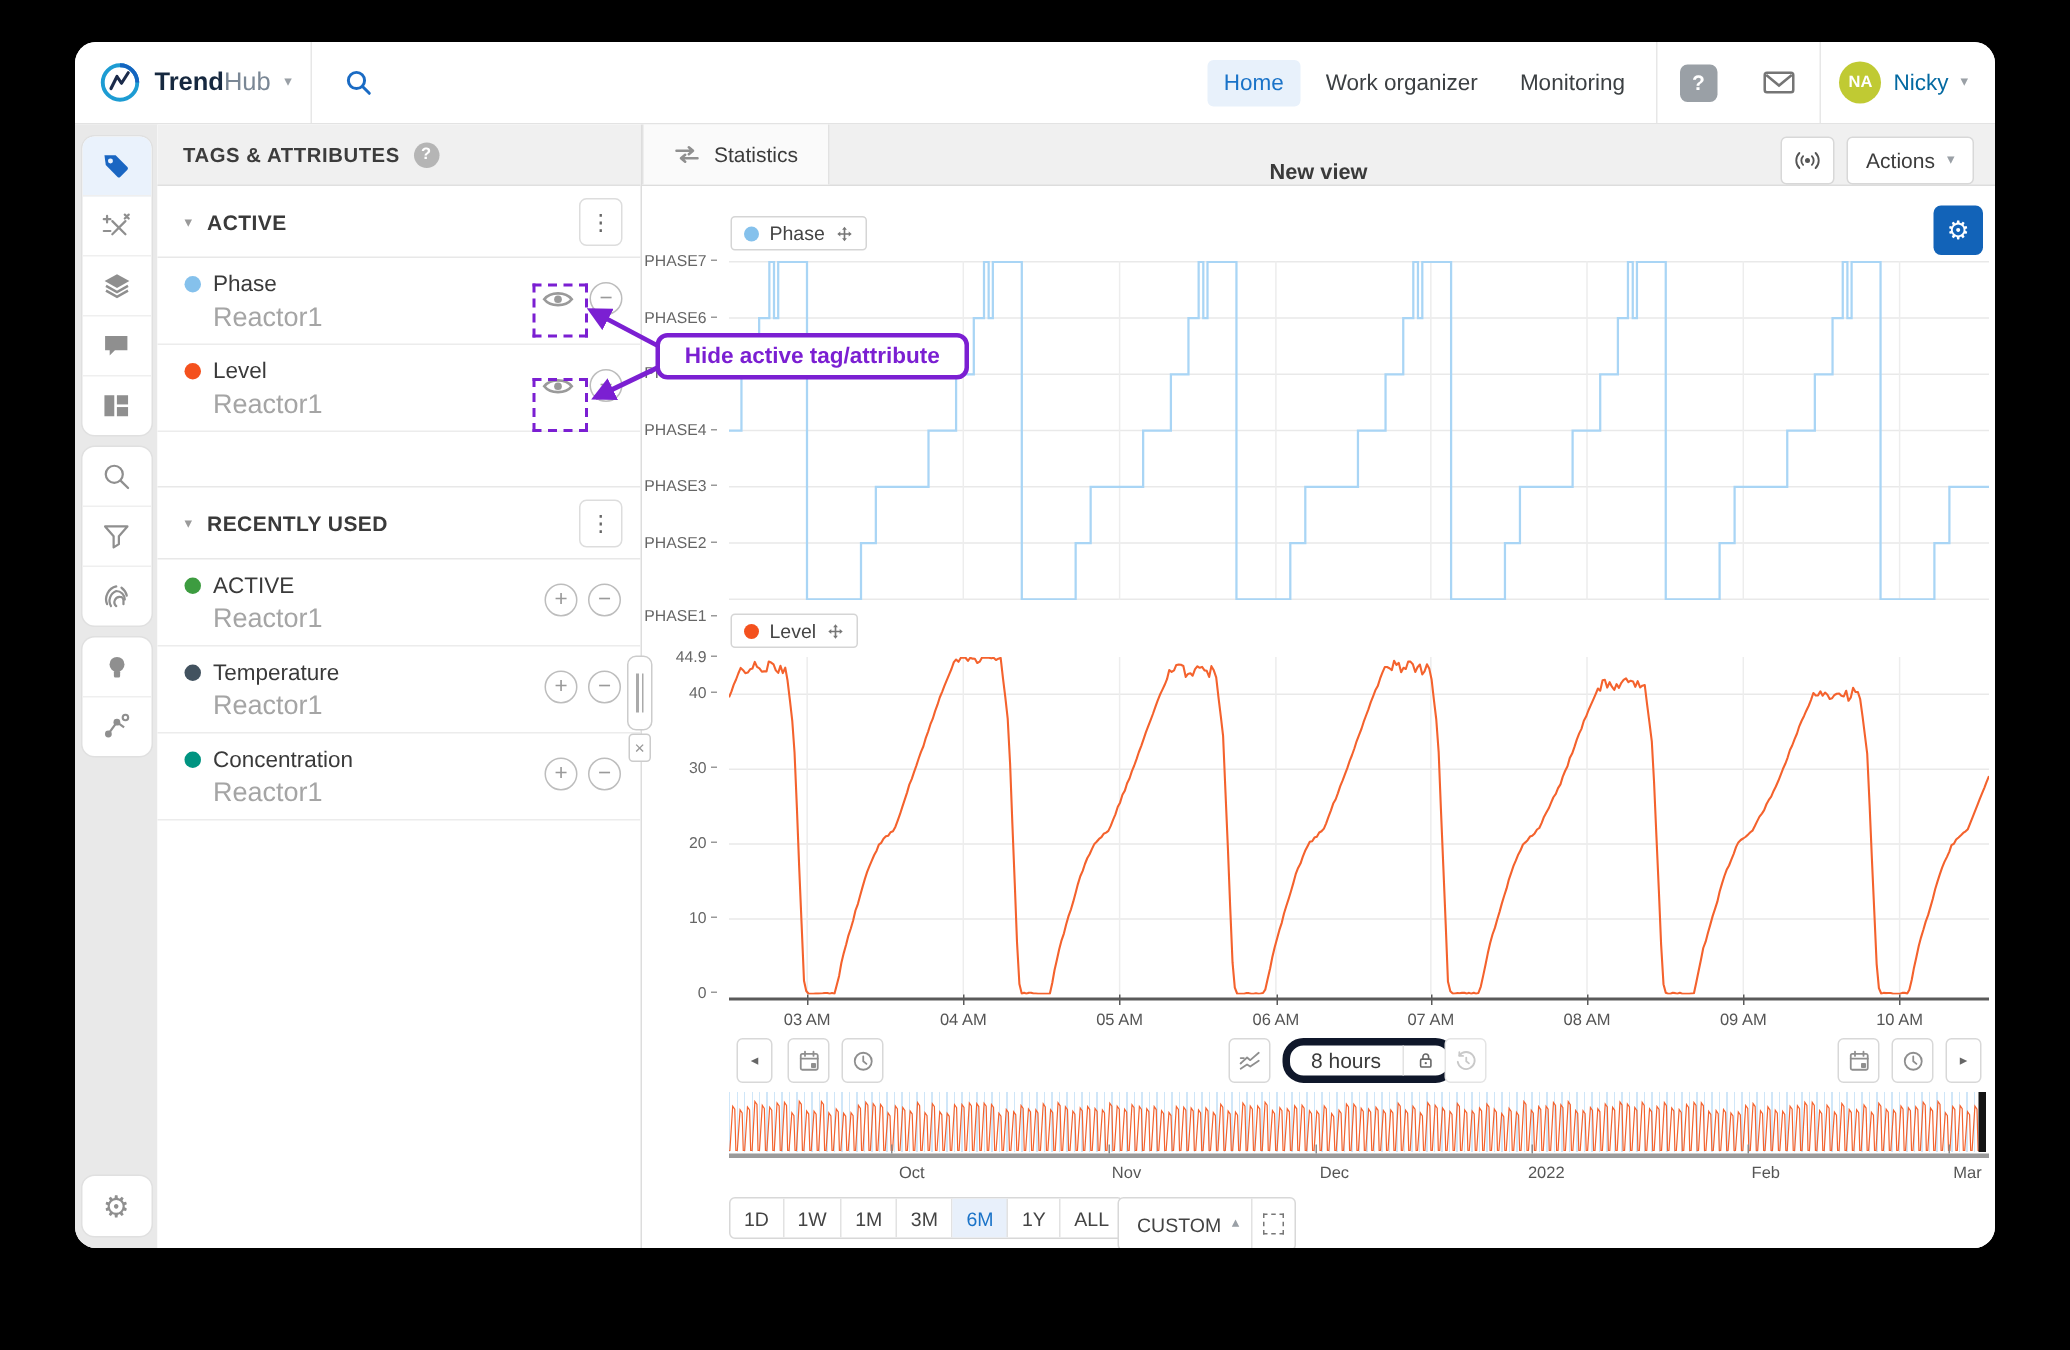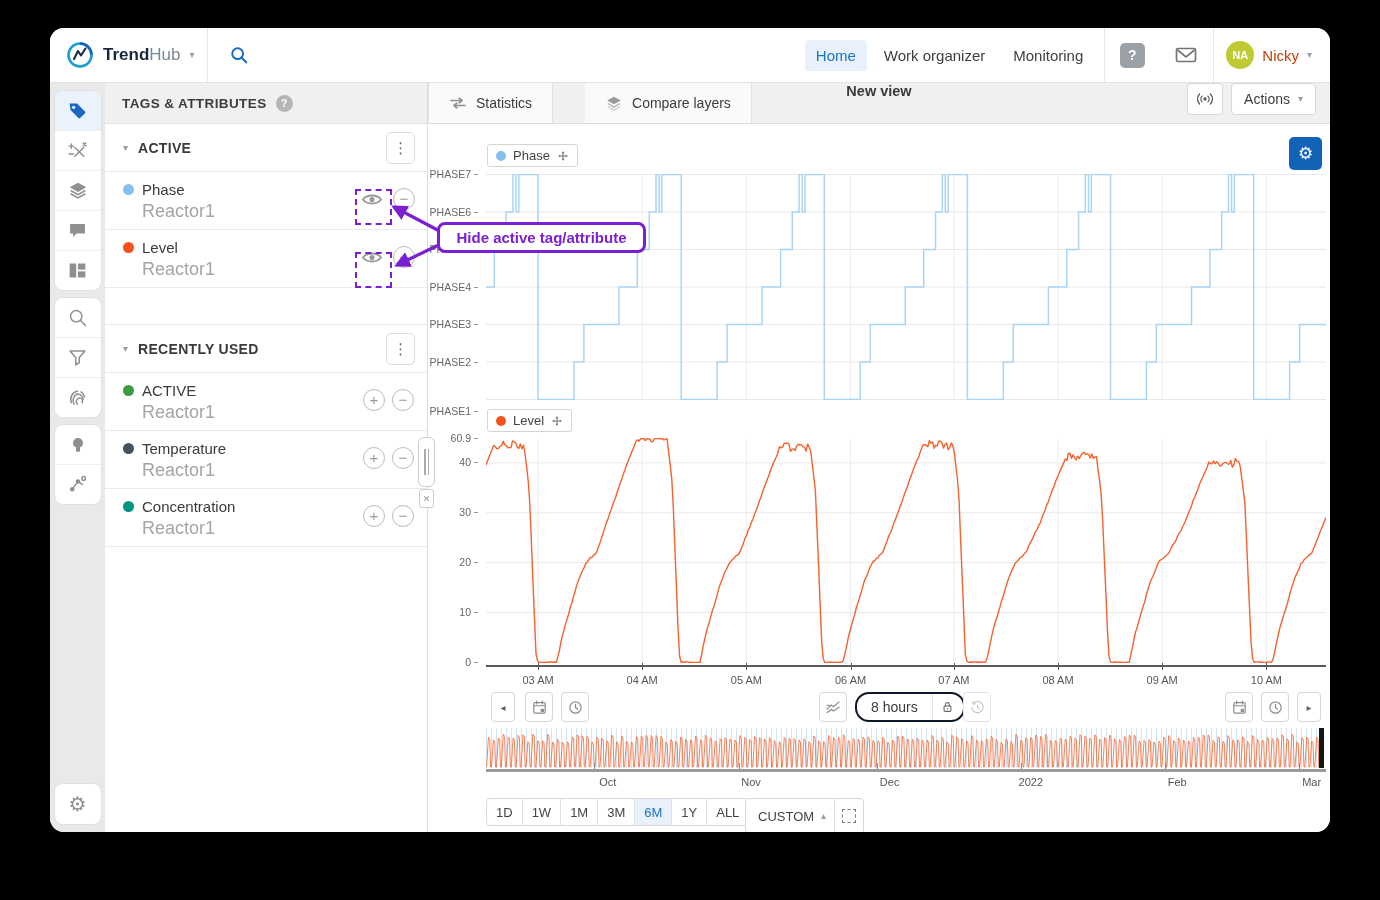--- a/index.html
+++ b/index.html
@@ -17,21 +17,21 @@
   .search-area input::placeholder{color:#1a6bc4;opacity:1;}
   .topnav{display:flex;align-items:center;gap:6px;margin-right:10px;}
   .navitem{font-size:15px;color:#3c4043;padding:7px 11px;border-radius:4px;cursor:pointer;white-space:nowrap;}
   .navitem.active{background:#e8f1fb;color:#1a73c8;}
   .topdiv{width:1px;height:54px;background:#e7e7e7;}
   .topicons{display:flex;align-items:center;gap:0;}
   .icnbtn{width:54px;height:54px;display:flex;align-items:center;justify-content:center;}
   .helpbox{width:25px;height:25px;border-radius:5px;background:#9aa0a6;color:#fff;font-weight:bold;font-size:14px;display:flex;align-items:center;justify-content:center;}
   .userarea{display:flex;align-items:center;gap:8px;padding:0 18px 0 12px;}
   .avatar{width:28px;height:28px;border-radius:50%;color:#fff;font-size:11px;font-weight:bold;display:flex;align-items:center;justify-content:center;}
-  .username{font-size:15px;color:#c2410c;}
+  .username{font-size:15px;color:#0369a1;}
   
   .main{display:flex;height:749px;}
   .iconbar{width:55px;background:#e9e9e9;position:relative;flex:none;}
   .icongroup{width:46px;margin:8px auto 0;background:#fff;border-radius:8px;overflow:hidden;box-shadow:0 0 0 1px #e0e0e0;}
   .iconcell{width:46px;height:39px;display:flex;align-items:center;justify-content:center;border-bottom:1px solid #efefef;cursor:pointer;}
   .iconcell:last-child{border-bottom:none;}
   .iconcell.active{background:#eaf2fc;}
   .gearcell{position:absolute;bottom:8px;left:4.5px;width:46px;height:40px;background:#fff;border-radius:8px;box-shadow:0 0 0 1px #e0e0e0;display:flex;align-items:center;justify-content:center;cursor:pointer;color:#8f8f8f;font-size:20px;}
   
   .tags-panel{width:322px;flex:none;background:#fff;border-right:1px solid #ddd;position:relative;}
@@ -50,40 +50,40 @@
   .rowicons{position:absolute;top:16px;right:12px;display:flex;align-items:center;gap:9px;}
   .circbtn{width:22px;height:22px;border-radius:50%;border:1.5px solid #bdbdbd;color:#9a9a9a;font-size:15px;line-height:19px;text-align:center;background:#fff;cursor:pointer;box-sizing:border-box;}
   .eyebtn{width:24px;height:22px;display:flex;align-items:center;justify-content:center;cursor:pointer;}
   .sect-gap{height:36px;}
   
   .split-handle{position:absolute;left:368px;top:409px;width:15px;height:48px;background:#fff;border:1px solid #ccc;border-radius:6px;display:flex;align-items:center;justify-content:center;gap:2px;cursor:col-resize;z-index:5;}
   .split-handle i{display:block;width:1.5px;height:26px;background:#aaa;}
   .split-close{position:absolute;left:369px;top:461px;width:13px;height:17px;background:#fff;border:1px solid #ccc;border-radius:3px;color:#999;font-size:9px;display:flex;align-items:center;justify-content:center;cursor:pointer;z-index:5;}
   
   .chart-area{flex:1;display:flex;flex-direction:column;min-width:0;}
-  .view-toolbar{height:40px;background:#f0f0f0;border-bottom:1px solid #ddd;display:flex;align-items:flex-start;position:relative;gap:32px;}
+  .view-toolbar{height:40px;background:#f0f0f0;border-bottom:1px solid #ddd;display:flex;align-items:flex-end;position:relative;}
   .vt-tab{height:40px;display:flex;align-items:center;gap:9px;padding:0 20px;background:#fafafa;border-right:1px solid #e2e2e2;font-size:14px;color:#3c3c3c;cursor:pointer;}
   .vt-tab:first-child{border-left:1px solid #e2e2e2;}
   .vt-title{position:absolute;left:0;right:0;text-align:center;font-size:14.5px;font-weight:bold;color:#3a3a3a;pointer-events:none;}
   .vt-right{margin-left:auto;display:flex;align-items:center;gap:8px;padding-right:14px;}
   .vt-btn{height:30px;background:#fff;border:1px solid #d8d8d8;border-radius:4px;display:flex;align-items:center;justify-content:center;cursor:pointer;}
   .vt-broadcast{width:34px;}
   .vt-actions{padding:0 12px;gap:8px;font-size:14px;color:#3c3c3c;}
   .charts{flex:1;position:relative;background:#fff;overflow:hidden;}
   .settings-btn{position:absolute;left:861px;top:13px;width:33px;height:33px;background:#1263b8;border-radius:5px;color:#fff;font-size:17px;display:flex;align-items:center;justify-content:center;cursor:pointer;}
   .chip{position:absolute;display:flex;align-items:center;gap:7px;background:#fff;border:1px solid #d5d5d5;border-radius:3px;padding:3px 8px;font-size:13px;color:#444;cursor:grab;z-index:3;}
   .chip .tagdot{width:10px;height:10px;}
   .plot{position:absolute;left:58px;}
   .ylab{position:absolute;left:0;width:50px;text-align:right;font-size:10.5px;color:#666;}
   .ylab::after{content:"";display:inline-block;width:4px;height:1px;background:#999;margin:0 0 3px 3px;}
   .xaxisline{position:absolute;left:58px;top:541px;width:840px;height:2px;background:#5a5a5a;}
   .xtick{position:absolute;top:539px;width:1px;height:7px;background:#5a5a5a;}
   .xlab{position:absolute;top:550px;width:44px;margin-left:-22px;text-align:center;font-size:11px;color:#555;}
   .navrow-btn{position:absolute;top:568px;height:30px;background:#fff;border:1px solid #d8d8d8;border-radius:4px;display:flex;align-items:center;justify-content:center;color:#666;cursor:pointer;box-sizing:border-box;}
-  .hoursgrp{position:absolute;top:568px;left:427px;height:30px;display:flex;align-items:center;background:#fff;border:2px solid #0f172a;border-radius:14px;box-sizing:border-box;}
+  .hoursgrp{position:absolute;top:568px;left:427px;height:30px;display:flex;align-items:center;background:#fff;border:5px solid #0f172a;border-radius:14px;box-sizing:border-box;}
   .hourslbl{padding:0 14px;font-size:14px;color:#3a3a3a;}
   .hoursgrp .lockpart{width:30px;height:100%;border-left:1px solid #e2e2e2;display:flex;align-items:center;justify-content:center;cursor:pointer;}
   .strip{position:absolute;left:58px;top:604px;width:838px;height:40px;background:repeating-linear-gradient(90deg,rgba(150,200,240,.45) 0px,rgba(150,200,240,.45) .7px,transparent .7px,transparent 5px);cursor:ew-resize;}
   .striphandle{position:absolute;right:0;top:0;width:5px;height:40px;background:#141414;cursor:ew-resize;}
   .tlbar{position:absolute;left:58px;top:645px;width:840px;height:3px;background:#9a9a9a;}
   .tltick{position:absolute;top:639px;width:1px;height:6px;background:#8a8a8a;}
   .tllab{position:absolute;top:652px;width:44px;margin-left:-22px;text-align:right;font-size:11px;color:#555;}
   .ranges{position:absolute;left:58px;top:674px;display:flex;height:26px;border:1px solid #d8d8d8;border-radius:4px;overflow:hidden;background:#fff;}
   .rbtn{padding:0 9px;display:flex;align-items:center;font-size:13px;color:#444;border-right:1px solid #e2e2e2;cursor:pointer;}
   .rbtn:last-child{border-right:none;}
@@ -348,30 +348,20 @@
       <div class="view-toolbar">
         <div class="vt-tab">
           <span>
                 <svg width="18" height="14" viewBox="0 0 18 14" class="gi" stroke-width="1.5">
                   <path d="M2,4.5 h11 M13,4.5 l-2.8,-2.3 M13,4.5 l-2.8,2.3"></path>
                   <path d="M16,9.5 h-11 M5,9.5 l2.8,-2.3 M5,9.5 l2.8,2.3"></path>
                 </svg>
               </span>
           <span>Statistics</span>
         </div>
-        <div class="vt-tab">
-          <span>
-                <svg width="18" height="17" viewBox="0 0 24 22">
-                  <path d="M12,2 L21,7 12,12 3,7 Z" fill="#9a9a9a"></path>
-                  <polyline points="4,11 12,15.8 20,11" fill="none" stroke="#b5b5b5" stroke-width="1.8"></polyline>
-                  <polyline points="4,15 12,19.8 20,15" fill="none" stroke="#cfcfcf" stroke-width="1.8"></polyline>
-                </svg>
-              </span>
-          <span>Compare layers</span>
-        </div>
         <div class="vt-title">New view</div>
         <div class="vt-right">
           <div class="vt-btn vt-broadcast">
             <span>
                   <svg width="20" height="16" viewBox="0 0 24 18">
                     <circle cx="12" cy="9" r="2" fill="#555"></circle>
                     <path d="M8.5,5.5 a5,5 0 0 0 0,7 M15.5,5.5 a5,5 0 0 1 0,7 M5.5,3 a8.5,8.5 0 0 0 0,12 M18.5,3 a8.5,8.5 0 0 1 0,12" fill="none" stroke="#555" stroke-width="1.5" stroke-linecap="round"></path>
                   </svg>
                 </span>
           </div>
@@ -444,21 +434,21 @@
               <line x1="156.2" y1="0" x2="156.2" y2="225" stroke="#ededed"></line>
               <line x1="260.4" y1="0" x2="260.4" y2="225" stroke="#ededed"></line>
               <line x1="364.6" y1="0" x2="364.6" y2="225" stroke="#ededed"></line>
               <line x1="467.9" y1="0" x2="467.9" y2="225" stroke="#ededed"></line>
               <line x1="572.0" y1="0" x2="572.0" y2="225" stroke="#ededed"></line>
               <line x1="676.2" y1="0" x2="676.2" y2="225" stroke="#ededed"></line>
               <line x1="780.4" y1="0" x2="780.4" y2="225" stroke="#ededed"></line>
               <path d="M0.0,26.9 L1.6,23.1 L3.1,18.6 L4.7,15.0 L6.2,11.0 L7.8,7.3 L9.4,8.8 L10.9,10.8 L12.5,10.4 L14.1,8.2 L15.6,7.7 L17.2,3.3 L18.7,6.6 L20.3,7.6 L21.9,9.8 L23.4,9.6 L25.0,9.6 L26.5,3.0 L28.1,3.7 L29.7,4.9 L31.2,8.9 L32.8,10.6 L34.3,5.9 L35.9,10.7 L37.5,7.1 L39.0,15.5 L40.6,28.7 L42.2,42.8 L43.7,63.8 L45.3,101.4 L46.8,140.4 L48.4,178.1 L50.0,215.8 L51.5,222.7 L53.1,224.5 L54.6,224.5 L56.2,224.5 L57.8,224.4 L59.3,224.4 L60.9,224.3 L62.5,224.2 L64.0,224.0 L65.6,224.0 L67.1,224.5 L68.7,224.0 L70.3,224.5 L71.8,218.9 L73.4,212.6 L74.9,204.0 L76.5,197.4 L78.1,191.7 L79.6,185.7 L81.2,181.0 L82.8,175.5 L84.3,169.0 L85.9,164.7 L87.4,159.2 L89.0,153.4 L90.6,147.9 L92.1,143.3 L93.7,139.2 L95.2,135.8 L96.8,132.0 L98.4,129.1 L99.9,125.1 L101.5,123.9 L103.0,121.1 L104.6,119.5 L106.2,119.1 L107.7,116.8 L109.3,116.2 L110.9,113.3 L112.4,109.3 L114.0,104.8 L115.5,100.1 L117.1,95.2 L118.7,90.4 L120.2,85.1 L121.8,81.4 L123.3,76.9 L124.9,72.4 L126.5,67.5 L128.0,63.3 L129.6,59.5 L131.2,53.9 L132.7,49.9 L134.3,44.8 L135.8,41.3 L137.4,36.1 L139.0,31.8 L140.5,27.0 L142.1,23.2 L143.6,19.3 L145.2,15.4 L146.8,11.6 L148.3,8.0 L149.9,3.4 L151.4,1.7 L153.0,3.2 L154.6,0.5 L156.1,0.5 L157.7,0.5 L159.3,2.6 L160.8,0.5 L162.4,1.1 L163.9,1.2 L165.5,4.0 L167.1,3.1 L168.6,0.5 L170.2,0.5 L171.7,0.5 L173.3,0.5 L174.9,0.9 L176.4,0.5 L178.0,2.0 L179.6,1.1 L181.1,0.6 L182.7,14.6 L184.2,26.8 L185.8,41.1 L187.4,71.2 L188.9,110.8 L190.5,150.7 L192.0,190.0 L193.6,218.0 L195.2,224.5 L196.7,223.8 L198.3,224.5 L199.9,223.8 L201.4,223.8 L203.0,224.3 L204.5,224.3 L206.1,224.5 L207.7,224.5 L209.2,224.5 L210.8,224.5 L212.3,224.5 L213.9,224.5 L215.5,217.3 L217.0,208.8 L218.6,201.8 L220.1,195.0 L221.7,188.9 L223.3,184.2 L224.8,178.2 L226.4,172.6 L228.0,168.2 L229.5,163.1 L231.1,157.1 L232.6,151.4 L234.2,146.2 L235.8,142.6 L237.3,138.0 L238.9,134.0 L240.4,131.5 L242.0,127.9 L243.6,124.6 L245.1,123.2 L246.7,121.3 L248.3,120.1 L249.8,117.8 L251.4,117.1 L252.9,115.9 L254.5,112.6 L256.1,108.4 L257.6,104.9 L259.2,99.8 L260.7,97.1 L262.3,91.8 L263.9,89.1 L265.4,84.2 L267.0,81.0 L268.6,76.1 L270.1,72.5 L271.7,68.1 L273.2,63.5 L274.8,59.4 L276.4,54.7 L277.9,50.3 L279.5,46.1 L281.0,42.2 L282.6,38.0 L284.2,33.4 L285.7,29.2 L287.3,25.2 L288.8,22.1 L290.4,18.7 L292.0,14.8 L293.5,8.7 L295.1,9.9 L296.7,8.9 L298.2,5.3 L299.8,5.1 L301.3,5.2 L302.9,6.0 L304.5,13.3 L306.0,11.3 L307.6,10.8 L309.1,12.5 L310.7,8.1 L312.3,6.2 L313.8,7.2 L315.4,6.6 L317.0,8.9 L318.5,9.2 L320.1,13.3 L321.6,6.1 L323.2,8.9 L324.8,13.6 L326.3,26.7 L327.9,39.7 L329.4,52.8 L331.0,90.4 L332.6,127.4 L334.1,166.1 L335.7,203.8 L337.2,220.4 L338.8,224.5 L340.4,224.5 L341.9,224.5 L343.5,224.5 L345.1,224.0 L346.6,224.1 L348.2,224.5 L349.7,224.5 L351.3,224.2 L352.9,224.5 L354.4,224.3 L356.0,224.0 L357.5,221.8 L359.1,214.7 L360.7,207.8 L362.2,200.2 L363.8,193.5 L365.4,187.7 L366.9,182.1 L368.5,177.2 L370.0,171.0 L371.6,165.8 L373.2,160.9 L374.7,156.0 L376.3,150.4 L377.8,144.8 L379.4,140.6 L381.0,137.7 L382.5,133.2 L384.1,129.2 L385.7,126.1 L387.2,123.2 L388.8,122.8 L390.3,120.4 L391.9,119.8 L393.5,117.0 L395.0,116.2 L396.6,114.4 L398.1,110.9 L399.7,106.4 L401.3,102.2 L402.8,97.7 L404.4,95.0 L405.9,90.9 L407.5,86.1 L409.1,82.3 L410.6,78.2 L412.2,74.1 L413.8,69.2 L415.3,65.5 L416.9,61.0 L418.4,56.2 L420.0,52.1 L421.6,48.0 L423.1,43.3 L424.7,39.0 L426.2,35.1 L427.8,30.3 L429.4,26.2 L430.9,22.2 L432.5,19.4 L434.1,14.3 L435.6,10.4 L437.2,6.7 L438.7,6.7 L440.3,7.5 L441.9,8.7 L443.4,2.5 L445.0,5.3 L446.5,3.9 L448.1,10.2 L449.7,7.2 L451.2,8.0 L452.8,3.0 L454.3,3.1 L455.9,4.8 L457.5,10.0 L459.0,6.8 L460.6,5.0 L462.2,11.6 L463.7,9.6 L465.3,4.9 L466.8,7.6 L468.4,15.0 L470.0,29.1 L471.5,41.5 L473.1,63.2 L474.6,101.1 L476.2,139.4 L477.8,178.1 L479.3,216.3 L480.9,222.9 L482.5,224.4 L484.0,224.3 L485.6,224.1 L487.1,224.2 L488.7,223.9 L490.3,223.8 L491.8,224.5 L493.4,223.9 L494.9,224.5 L496.5,223.8 L498.1,224.5 L499.6,224.0 L501.2,219.7 L502.8,212.4 L504.3,205.3 L505.9,197.4 L507.4,190.9 L509.0,185.0 L510.6,180.6 L512.1,175.2 L513.7,169.9 L515.2,164.4 L516.8,159.2 L518.4,154.3 L519.9,148.4 L521.5,143.8 L523.0,139.3 L524.6,135.6 L526.2,131.6 L527.7,128.9 L529.3,125.0 L530.9,123.6 L532.4,122.1 L534.0,119.7 L535.5,119.2 L537.1,117.6 L538.7,115.0 L540.2,114.0 L541.8,110.6 L543.3,106.6 L544.9,103.7 L546.5,100.9 L548.0,97.3 L549.6,93.5 L551.2,91.3 L552.7,87.4 L554.3,84.9 L555.8,79.9 L557.4,76.0 L559.0,72.8 L560.5,67.4 L562.1,64.4 L563.6,60.1 L565.2,55.1 L566.8,50.9 L568.3,47.9 L569.9,42.5 L571.4,39.7 L573.0,35.5 L574.6,31.9 L576.1,28.6 L577.7,24.9 L579.3,21.0 L580.8,22.5 L582.4,15.5 L583.9,15.2 L585.5,20.4 L587.1,16.8 L588.6,19.8 L590.2,21.9 L591.7,18.1 L593.3,20.6 L594.9,17.2 L596.4,15.3 L598.0,14.3 L599.6,16.7 L601.1,15.8 L602.7,16.3 L604.2,19.9 L605.8,16.1 L607.4,20.3 L608.9,19.1 L610.5,18.7 L612.0,31.1 L613.6,43.4 L615.2,56.2 L616.7,83.3 L618.3,119.9 L619.9,155.5 L621.4,191.6 L623.0,218.1 L624.5,223.9 L626.1,224.5 L627.7,224.5 L629.2,223.8 L630.8,224.1 L632.3,224.5 L633.9,223.9 L635.5,224.5 L637.0,224.5 L638.6,224.5 L640.1,224.5 L641.7,224.3 L643.3,224.2 L644.8,217.2 L646.4,209.3 L648.0,201.7 L649.5,194.0 L651.1,189.8 L652.6,184.0 L654.2,178.4 L655.8,172.6 L657.3,168.1 L658.9,163.1 L660.4,156.5 L662.0,151.1 L663.6,146.0 L665.1,141.9 L666.7,139.0 L668.3,134.9 L669.8,131.2 L671.4,126.6 L672.9,123.6 L674.5,122.0 L676.1,121.0 L677.6,120.0 L679.2,118.6 L680.7,117.0 L682.3,115.8 L683.9,112.7 L685.4,109.6 L687.0,106.4 L688.6,104.4 L690.1,102.1 L691.7,98.0 L693.2,95.3 L694.8,93.1 L696.4,89.3 L697.9,86.3 L699.5,82.7 L701.0,78.9 L702.6,74.7 L704.2,71.2 L705.7,67.2 L707.3,62.0 L708.8,59.0 L710.4,54.8 L712.0,51.0 L713.5,46.2 L715.1,42.5 L716.7,39.3 L718.2,35.8 L719.8,32.5 L721.3,28.7 L722.9,24.0 L724.5,25.7 L726.0,25.6 L727.6,22.9 L729.1,25.8 L730.7,23.7 L732.3,25.2 L733.8,28.0 L735.4,27.5 L737.0,25.3 L738.5,24.5 L740.1,24.4 L741.6,25.9 L743.2,26.3 L744.8,22.5 L746.3,29.2 L747.9,26.9 L749.4,20.5 L751.0,23.3 L752.6,23.4 L754.1,28.0 L755.7,39.6 L757.2,51.6 L758.8,64.4 L760.4,98.6 L761.9,133.9 L763.5,169.2 L765.1,204.7 L766.6,220.7 L768.2,224.5 L769.7,223.9 L771.3,224.1 L772.9,224.0 L774.4,224.0 L776.0,224.5 L777.5,224.5 L779.1,224.5 L780.7,224.5 L782.2,223.9 L783.8,223.9 L785.4,224.5 L786.9,221.9 L788.5,215.2 L790.0,207.1 L791.6,200.0 L793.2,192.5 L794.7,186.9 L796.3,181.7 L797.8,176.4 L799.4,172.1 L801.0,166.6 L802.5,161.3 L804.1,154.8 L805.7,149.6 L807.2,144.9 L808.8,140.3 L810.3,136.6 L811.9,133.4 L813.5,129.9 L815.0,125.4 L816.6,124.5 L818.1,121.7 L819.7,120.3 L821.3,118.8 L822.8,117.3 L824.4,116.2 L825.9,114.8 L827.5,110.7 L829.1,106.7 L830.6,102.9 L832.2,98.9 L833.8,94.7 L835.3,91.1 L836.9,87.2 L838.4,83.2 L840.0,79.4" fill="none" stroke="#f4622d" stroke-width="1.4" stroke-linejoin="round"></path>
             </svg>
         <div id="levelLabels">
-              <div class="ylab" style="top:308px">60.9</div>
+              <div class="ylab" style="top:308px">44.9</div>
               <div class="ylab" style="top:332.4px">40</div>
               <div class="ylab" style="top:382.3px">30</div>
               <div class="ylab" style="top:432.2px">20</div>
               <div class="ylab" style="top:482.1px">10</div>
               <div class="ylab" style="top:532.0px">0</div>
             </div>
 
         <div class="xaxisline"></div>
         <div id="xAxisLabels">
               <div class="xtick" style="left:110.1px"></div>

